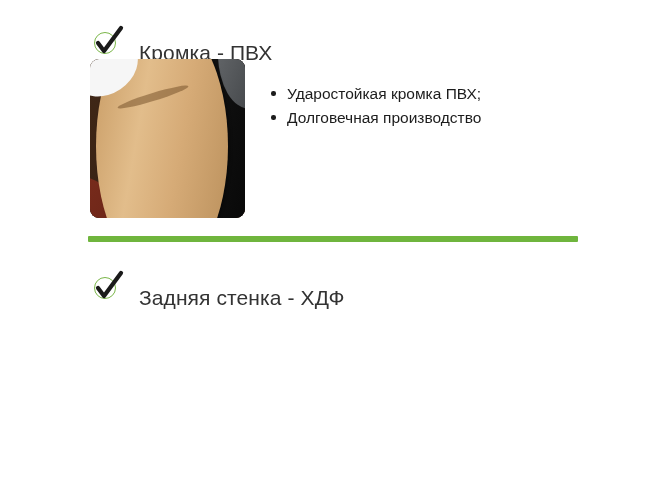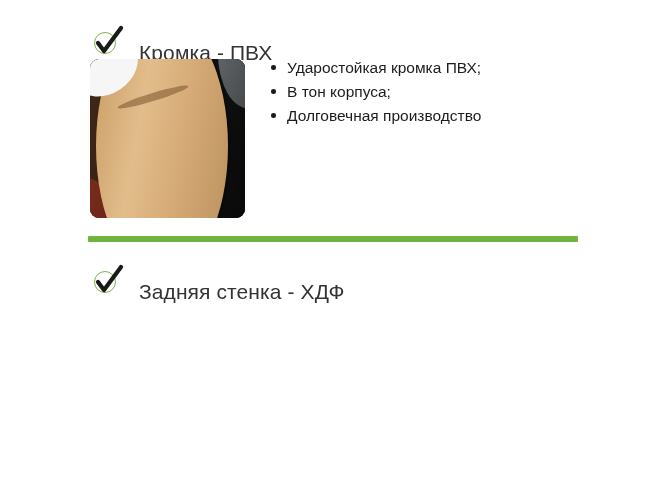--- a/index.html
+++ b/index.html
@@ -31,21 +31,21 @@
   #section-back { top: 247px; height: 253px; }
 
   
   .heading-row {
     position: absolute;
     display: flex;
     align-items: center;
     left: 90px;
   }
   #section-edge .heading-row { top: 21px; }
-  #section-back .heading-row { top: 13px; }
+  #section-back .heading-row { top: 19px; }
 
   .check-badge {
     position: relative;
     width: 34px;
     height: 34px;
     flex: 0 0 34px;
     margin-right: 15px;
   }
   .check-badge .ring {
     position: absolute;
@@ -149,21 +149,21 @@
   
   .bullets {
     position: absolute;
     margin: 0;
     padding: 0;
     list-style: none;
     color: #1c1c1c;
     font-size: 15.5px;
     line-height: 23px;
   }
-  #bullets-edge { left: 270px; top: 56px; width: 300px; }
+  #bullets-edge { left: 270px; top: 82px; width: 300px; }
 
   .bullets li {
     position: relative;
     padding-left: 17px;
     margin: 0 0 1px 0;
   }
   .bullets li::before {
     content: "";
     position: absolute;
     left: 1px;
@@ -209,21 +209,20 @@
         <span class="band eb-black"></span>
         <span class="band eb-gray"></span>
         <span class="band eb-oak"></span>
         <span class="band eb-oak-seam"></span>
         <span class="band eb-corner"></span>
       </div>
     </div>
 
     <ul class="bullets" id="bullets-edge">
       <li>Ударостойкая кромка ПВХ;</li>
-      <li>В тон корпуса;</li>
       <li>Долговечная производство</li>
     </ul>
   </div>
 
   <div id="divider"></div>
 
   <div class="section" id="section-back">
 
     <div class="heading-row">
       <span class="check-badge">

